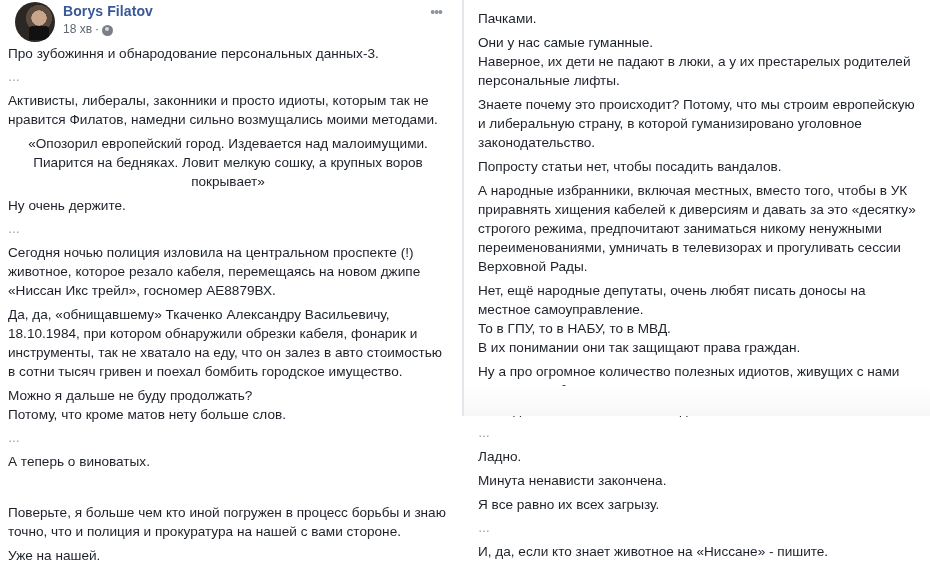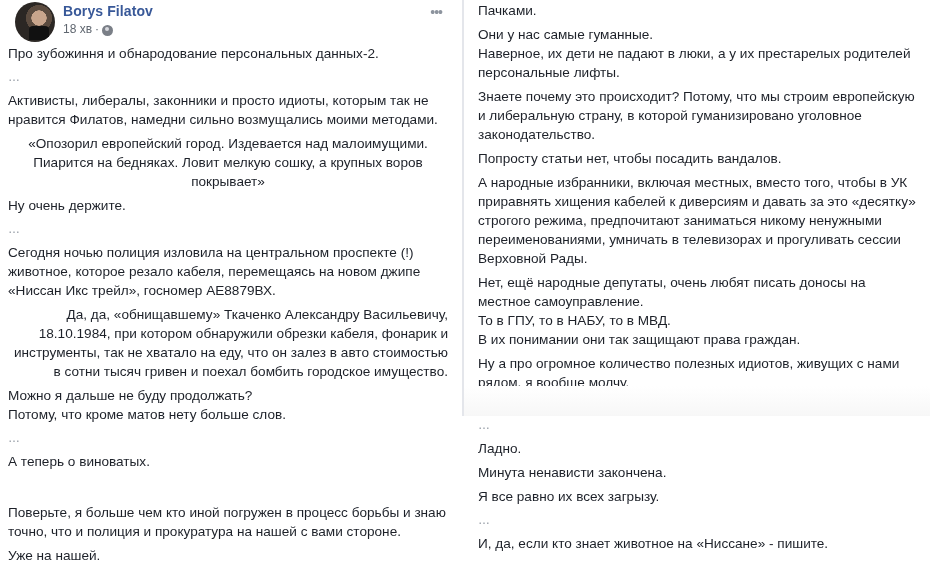--- a/index.html
+++ b/index.html
@@ -8,21 +8,21 @@
     background: #ffffff;
     font-family: "Liberation Sans", "DejaVu Sans", sans-serif;
     color: #1d2129;
     position: relative;
   }
   .col {
     position: absolute; top: 0; height: 416px; box-sizing: border-box;
   }
   .col-left { left: 0; width: 456px; padding: 0 8px; }
   .col-right {
-    left: 462px; width: 468px; padding: 0 14px;
+    left: 462px; width: 468px; padding: 8px 14px;
     border-left: 2px solid #e4e6eb;
   }
   .header { position: relative; height: 44px; }
   .avatar {
     position: absolute; left: 7px; top: 2px;
     width: 40px; height: 40px; border-radius: 50%;
     background: radial-gradient(circle at 60% 40%, #c9a58c 0 22%, #5b4b3f 23% 38%, #2b2724 39% 100%);
     overflow: hidden;
   }
   .avatar::after {
@@ -70,28 +70,28 @@
     <div class="avatar"></div>
     <div class="author">Borys Filatov</div>
     <div class="meta">
       <span>18 хв</span>
       <span>·</span>
       <span class="globe-icon"></span>
     </div>
     <div class="more-icon">•••</div>
   </div>
   <div id="left-body">
-      <div class="p" style="white-space: pre-line;">Про зубожиння и обнародование персональных данных-2.</div>
+      <div class="p" style="white-space: pre-line;">Про зубожиння и обнародование персональных данных-3.</div>
       <div class="p ellipsis" style="white-space: pre-line;">…</div>
       <div class="p" style="white-space: pre-line;">Активисты, либералы, законники и просто идиоты, которым так не нравится Филатов, намедни сильно возмущались моими методами.</div>
       <div class="p" style="white-space: pre-line; text-align: center;">«Опозорил европейский город. Издевается над малоимущими. Пиарится на бедняках. Ловит мелкую сошку, а крупных воров покрывает»</div>
       <div class="p" style="white-space: pre-line;">Ну очень держите.</div>
       <div class="p ellipsis" style="white-space: pre-line;">…</div>
       <div class="p" style="white-space: pre-line;">Сегодня ночью полиция изловила на центральном проспекте (!) животное, которое резало кабеля, перемещаясь на новом джипе «Ниссан Икс трейл», госномер АЕ8879ВХ.</div>
-      <div class="p" style="white-space: pre-line; text-align: right;">Да, да, «обнищавшему» Ткаченко Александру Васильевичу, 18.10.1984, при котором обнаружили обрезки кабеля, фонарик и инструменты, так не хватало на еду, что он залез в авто стоимостью в сотни тысяч гривен и поехал бомбить городское имущество.</div>
+      <div class="p" style="white-space: pre-line;">Да, да, «обнищавшему» Ткаченко Александру Васильевичу, 18.10.1984, при котором обнаружили обрезки кабеля, фонарик и инструменты, так не хватало на еду, что он залез в авто стоимостью в сотни тысяч гривен и поехал бомбить городское имущество.</div>
       <div class="p" style="white-space: pre-line;">Можно я дальше не буду продолжать?
 Потому, что кроме матов нету больше слов.</div>
       <div class="p ellipsis" style="white-space: pre-line;">…</div>
       <div class="p" style="white-space: pre-line;">А теперь о виноватых.</div>
       <div class="p" style="white-space: pre-line; margin-top: 32px;">Поверьте, я больше чем кто иной погружен в процесс борьбы и знаю точно, что и полиция и прокуратура на нашей с вами стороне.</div>
       <div class="p" style="white-space: pre-line;">Уже на нашей.</div>
       <div class="p" style="white-space: pre-line;">Каких жизненных сил и здоровья мне это стоило - умолчим…</div>
     </div>
 </div>
 

